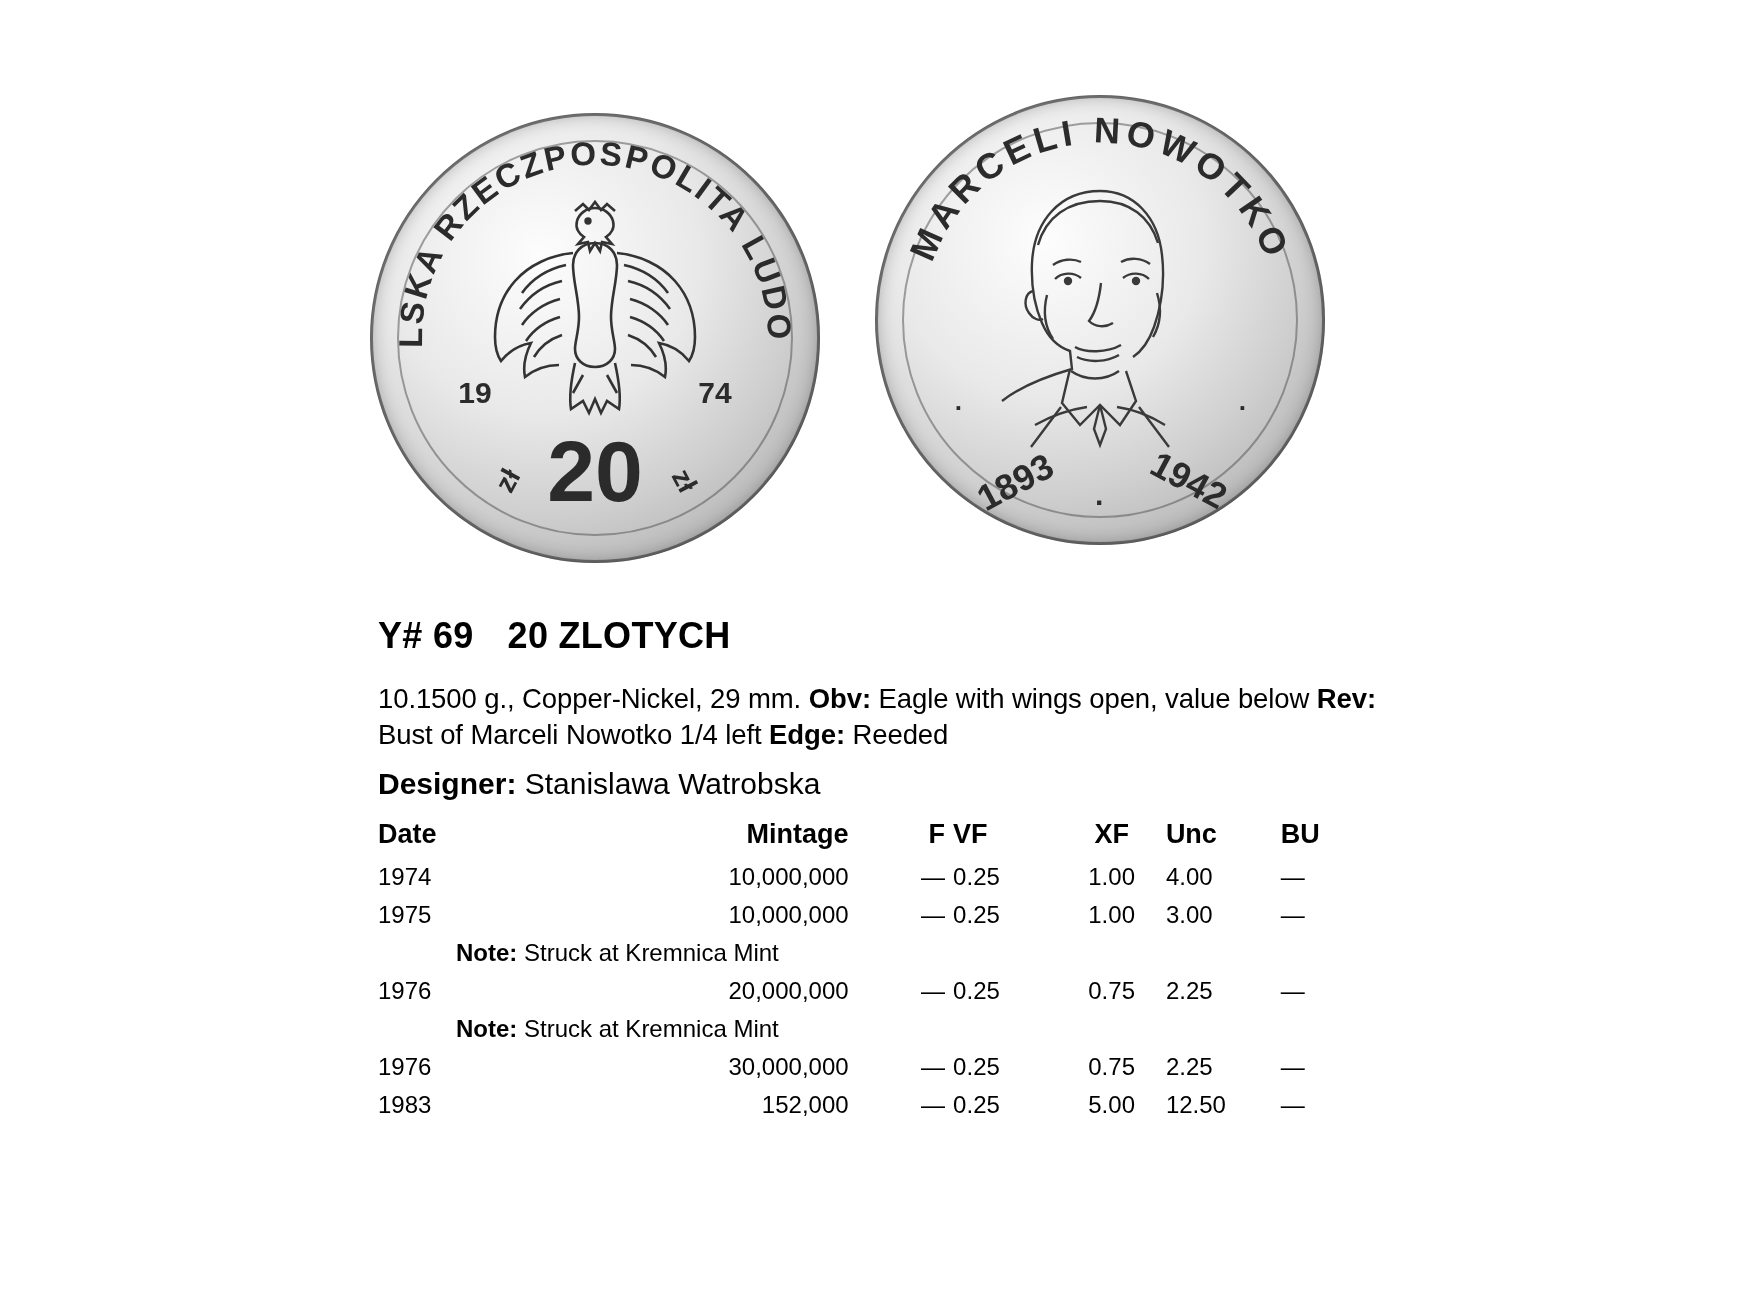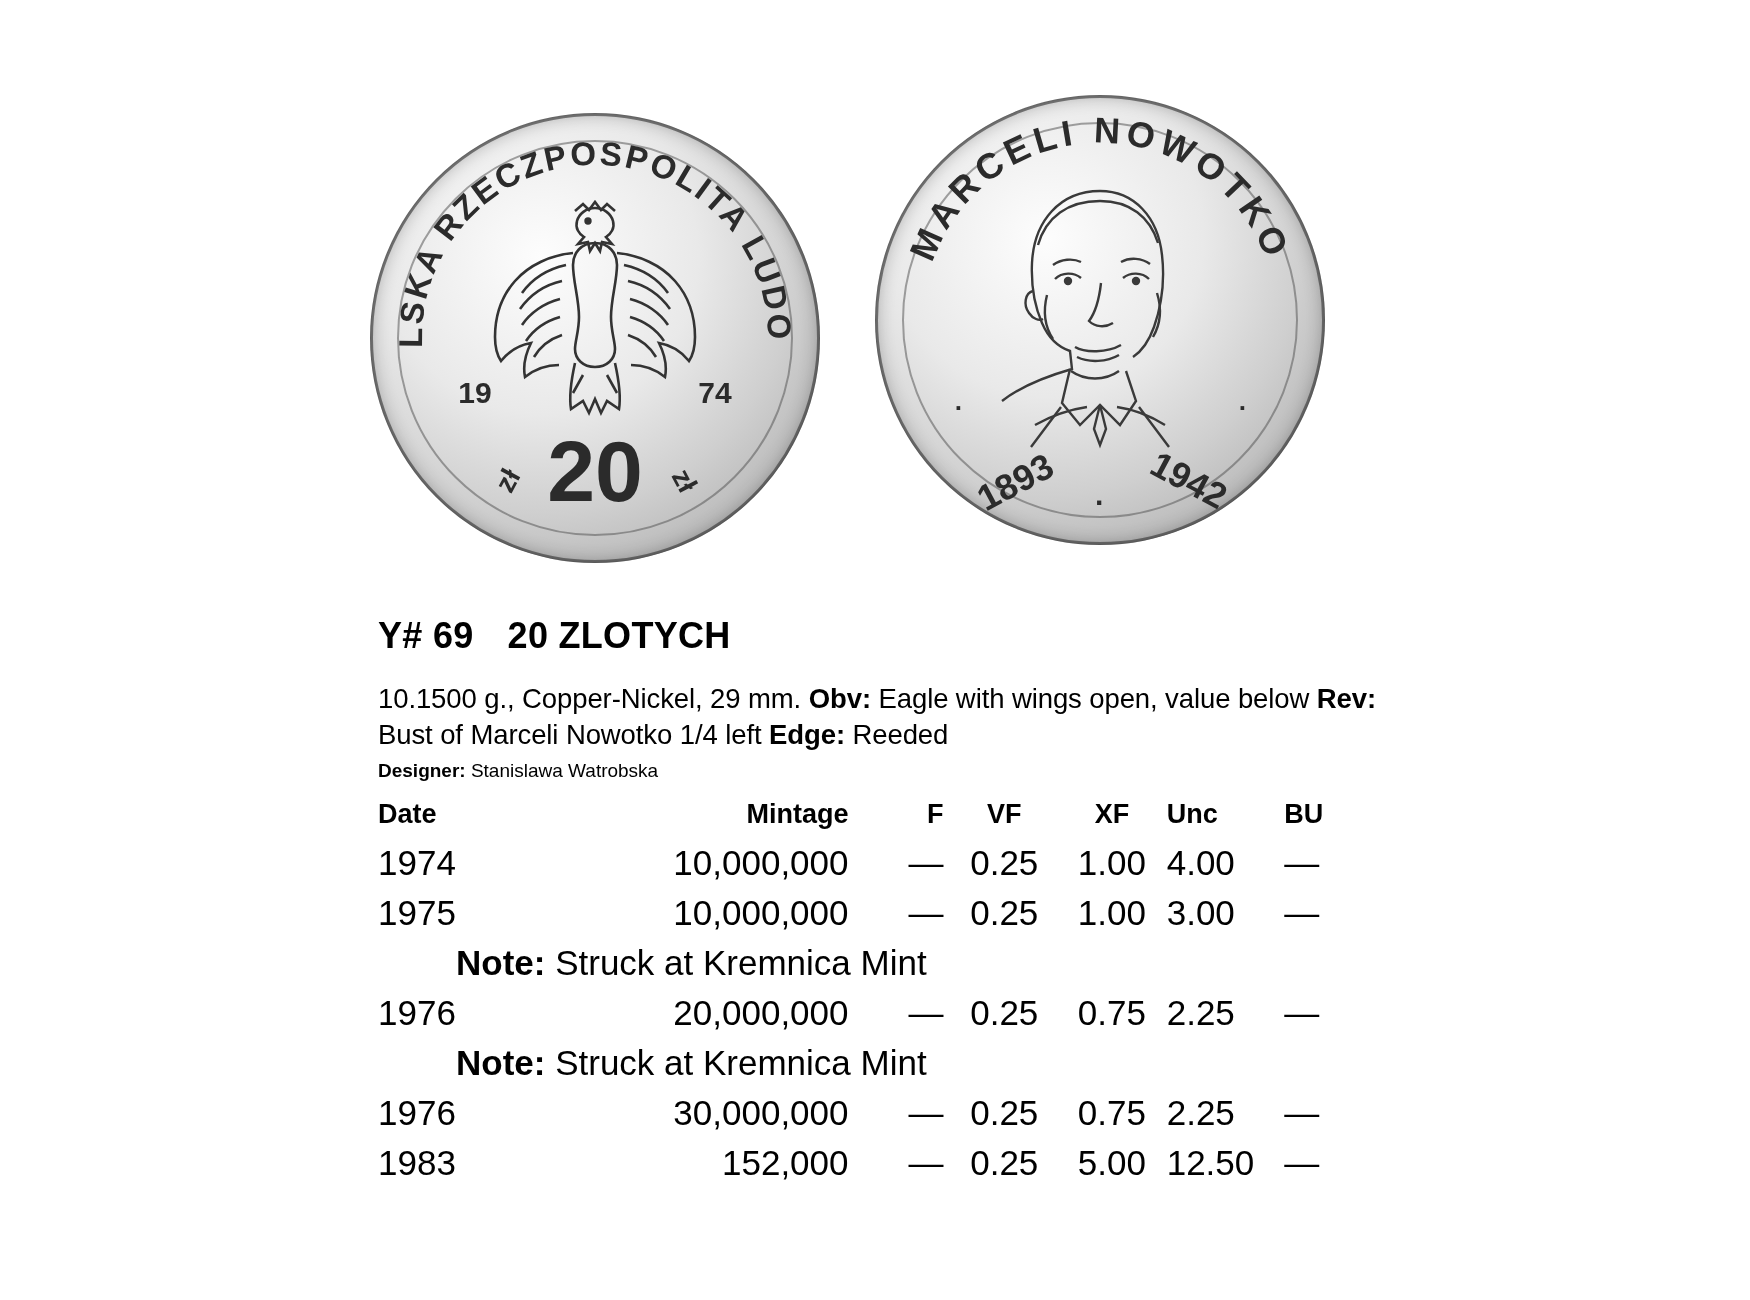--- a/index.html
+++ b/index.html
@@ -89,45 +89,45 @@
     white-space: nowrap;
   }
   .heading .ynum { margin-right: 34px; }
   .desc {
     font-size: 27.5px;
     line-height: 1.32;
     letter-spacing: -0.1px;
   }
   .desc b { font-weight: bold; }
   .designer {
-    font-size: 19px;
+    font-size: 30px;
     line-height: 1.32;
-    margin-top: 4px;
+    margin-top: 10px;
   }
 
   
   table.pricing {
     margin-top: 14px;
     border-collapse: collapse;
     width: 1010px;
     font-size: 27px;
   }
   table.pricing th {
     font-weight: bold;
     font-size: 27px;
     padding: 2px 0 8px 0;
   }
   table.pricing td {
     padding: 5px 0;
-    font-size: 35px;
+    font-size: 24px;
   }
   .c-date   { text-align: left;  width: 215px; }
   .c-mint   { text-align: right; width: 310px; }
   .c-f      { text-align: right; width: 110px; padding-right: 8px !important;}
-  .c-vf     { text-align: center; width: 115px; }
+  .c-vf     { text-align: left; width: 115px; }
   .c-xf     { text-align: center; width: 120px; }
   .c-unc    { text-align: left; width: 125px; }
   .c-bu     { text-align: left; width: 120px; }
   .note-row td {
     padding-top: 8px;
     padding-bottom: 10px;
     font-size: 27.5px;
   }
   .note-cell { text-align: left; padding-left: 78px !important; }
   .note-cell b { font-weight: bold; }

